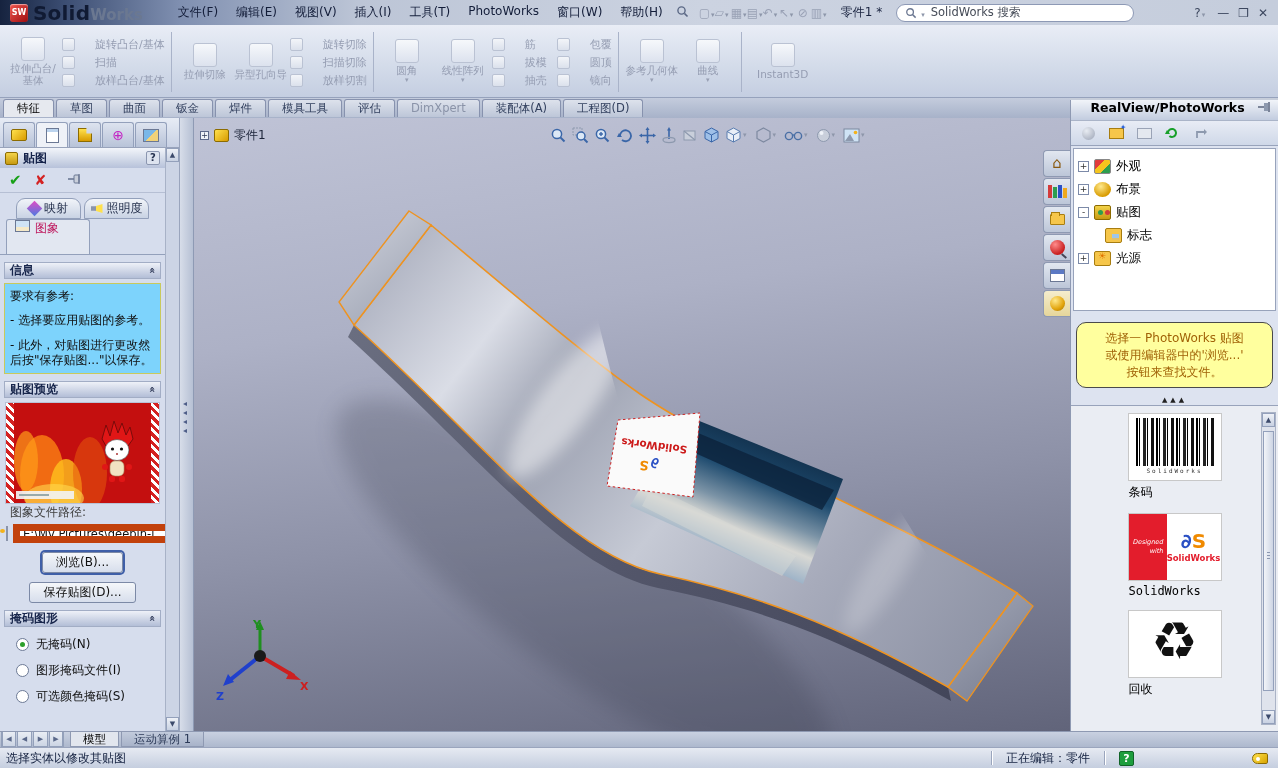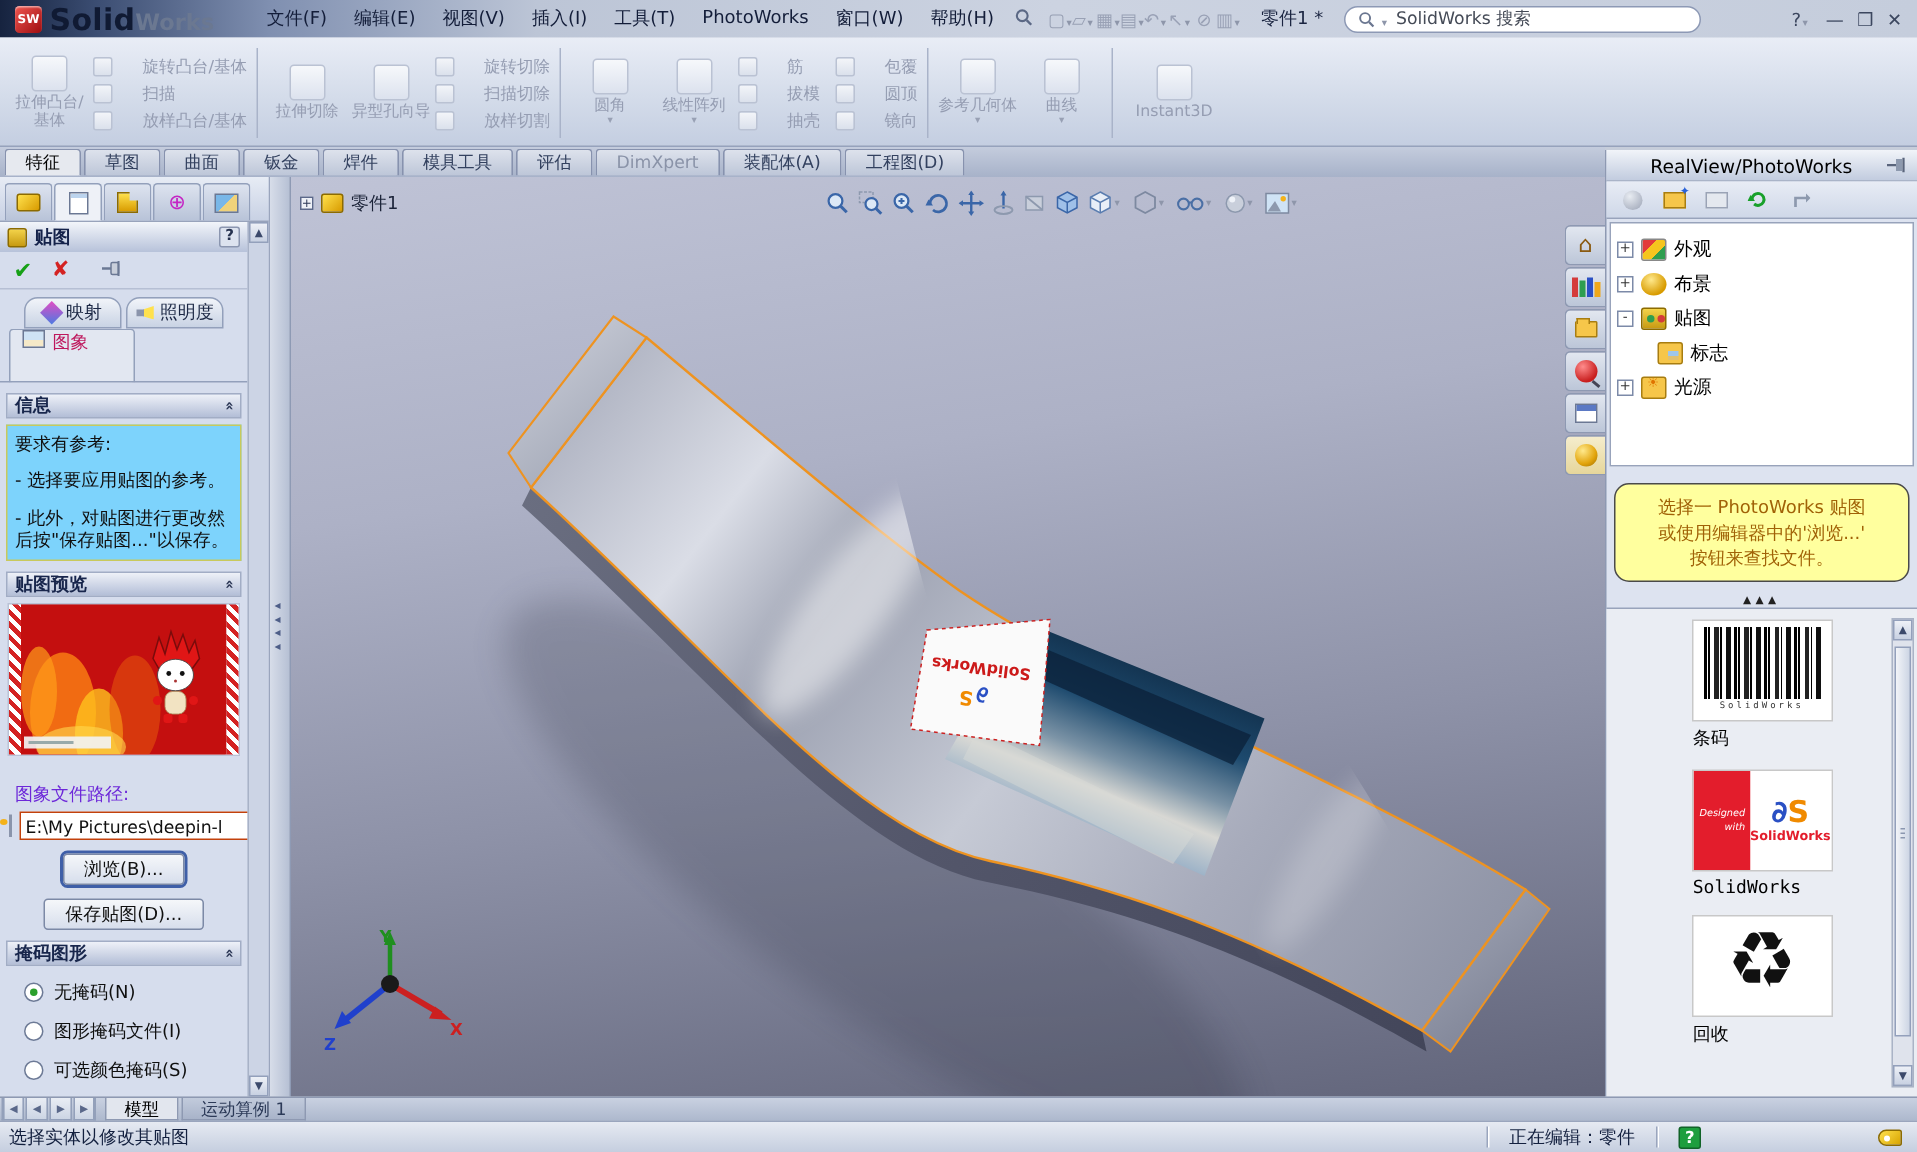--- a/index.html
+++ b/index.html
@@ -76,26 +76,26 @@
   .sec{height:17px;margin:7px 4px 0;background:linear-gradient(#eef1f8,#b3bed7);border:1px solid #a2adc5;
     display:flex;align-items:center;padding:0 5px;font-weight:bold;color:#18264c}
   .sec-chev{margin-left:auto;font-size:10px;color:#2c3756;display:inline-block;transform:rotate(90deg)}
   .sec-chev::after{content:"\00AB"}
   .info-box{margin:4px 4px 0;background:#7dd3fc;border:1px solid #c9c95c;padding:5px 5px;color:#101010;line-height:1.28}
   .info-box p{margin:0 0 9px}
   .info-box p:last-child{margin-bottom:0}
   .preview-wrap{margin:5px 6px 0;height:100px;display:flex;box-shadow:0 0 0 1px #b9c2d6}
   .hatch{width:8px;background:repeating-linear-gradient(45deg,#d42222 0 3px,#fff 3px 6px)}
   .preview{flex:1;background:#c40f0f;overflow:hidden}
-  .path-label{margin:18px 10px 3px;color:#6d28d9}
+  .path-label{margin:1px 10px 3px;color:#404040}
   .path-row{display:flex;align-items:center;gap:5px;margin:0 6px}
   .pic-ico{width:19px;height:15px;border:1px solid #8a94ab;background:
     linear-gradient(180deg,#cfe3f5 55%,#f5e9c8 55%);position:relative}
   .pic-ico::after{content:"";position:absolute;right:2px;top:2px;width:5px;height:4px;border-radius:50%;background:#f4b21a}
-  input.path{flex:1;height:19px;border:1px solid #c2410c;font-size:11.5px;padding:0 3px;background:#fff;color:#101010;
+  input.path{flex:1;height:19px;border:7px solid #c2410c;font-size:11.5px;padding:0 3px;background:#fff;color:#101010;
     font-family:"DejaVu Sans","Liberation Sans",sans-serif}
   .btn{display:block;margin:9px auto 0;height:21px;padding:0 13px;background:linear-gradient(#f5f7fa,#d7deec);
     border:1px solid #7c89a6;border-radius:3px;font-size:12px;color:#101010;font-family:inherit;cursor:default}
   .btn.focused{box-shadow:0 0 0 2px #3f5fa8}
   .radio-row{display:flex;align-items:center;gap:7px;margin:9px 0 0 16px;color:#101010;white-space:nowrap}
   .radio{width:13px;height:13px;border-radius:50%;border:1px solid #6d7a96;background:#fff;position:relative;flex:0 0 13px}
   .radio.sel::after{content:"";position:absolute;inset:3px;border-radius:50%;background:#2ca02c}
   .pm-scroll{position:absolute;right:0;top:30px;bottom:0;width:14px;background:#ccd4e5;border-left:1px solid #a8b2c7}
   .scroll-btn{position:absolute;left:0;width:13px;height:14px;background:linear-gradient(#eef1f7,#c8d1e2);
     border:1px solid #93a0bb;font-size:7px;color:#3c4a6b;text-align:center;line-height:12px}
@@ -126,22 +126,22 @@
   .st-books{display:flex;gap:1px;align-items:flex-end}
   .st-books i{display:block;width:4px;height:13px}
   .st-search{width:15px;height:15px;border-radius:50%;background:radial-gradient(circle at 35% 30%,#ff8c8c,#c81e1e 70%);position:relative}
   .st-search::after{content:"";position:absolute;right:-2px;bottom:-2px;width:6px;height:2px;background:#445;transform:rotate(40deg)}
   .st-palette{width:15px;height:13px;background:#fff;border:1px solid #6b7894;position:relative}
   .st-palette::before{content:"";position:absolute;left:0;top:0;right:0;height:4px;background:#5b79c4}
 
   
   .tp{position:absolute;left:1070px;top:100px;width:208px;height:631px;background:#dde3f0;border-left:1px solid #8e99b2;
     display:flex;flex-direction:column}
-  .tp-header{flex:0 0 21px;background:linear-gradient(#f1f4f9,#c2ccdf);display:flex;align-items:center;
-    font-weight:normal;color:#000;font-size:12.5px;border-bottom:1px solid #aab4c8;padding:0 6px}
+  .tp-header{flex:0 0 21px;background:linear-gradient(#f1f4f9,#c2ccdf);display:flex;
+    font-weight:bold;color:#000;font-size:12.5px;border-bottom:1px solid #aab4c8;padding:0 6px}
   .tp-title{flex:1;text-align:center}
   .tp-toolbar{flex:0 0 25px;display:flex;align-items:center;gap:12px;padding:0 9px;border-bottom:1px solid #98a3bb;
     background:linear-gradient(#e8ecf5,#cfd8e8)}
   .tpi{width:16px;height:14px;display:flex;align-items:center;justify-content:center}
   .tpi-sphere{width:13px;height:13px;border-radius:50%;background:radial-gradient(circle at 35% 30%,#e8ecf2,#9aa2b4)}
   .tpi-folder{width:15px;height:11px;background:#f6c64a;border:1px solid #a87d10;position:relative}
   .tpi-folder.new::after{content:"✦";position:absolute;right:-4px;top:-6px;color:#2a62d8;font-size:8px}
   .tpi-folder.pale{background:#e4e8ef;border-color:#9aa3b6}
   .tp-tree{flex:0 0 163px;background:#fff;border:1px solid #98a3bb;margin:2px 2px 0;padding:6px 4px;overflow:hidden}
   .tree-row{display:flex;align-items:center;gap:5px;height:23px;color:#000;font-size:12.5px}

